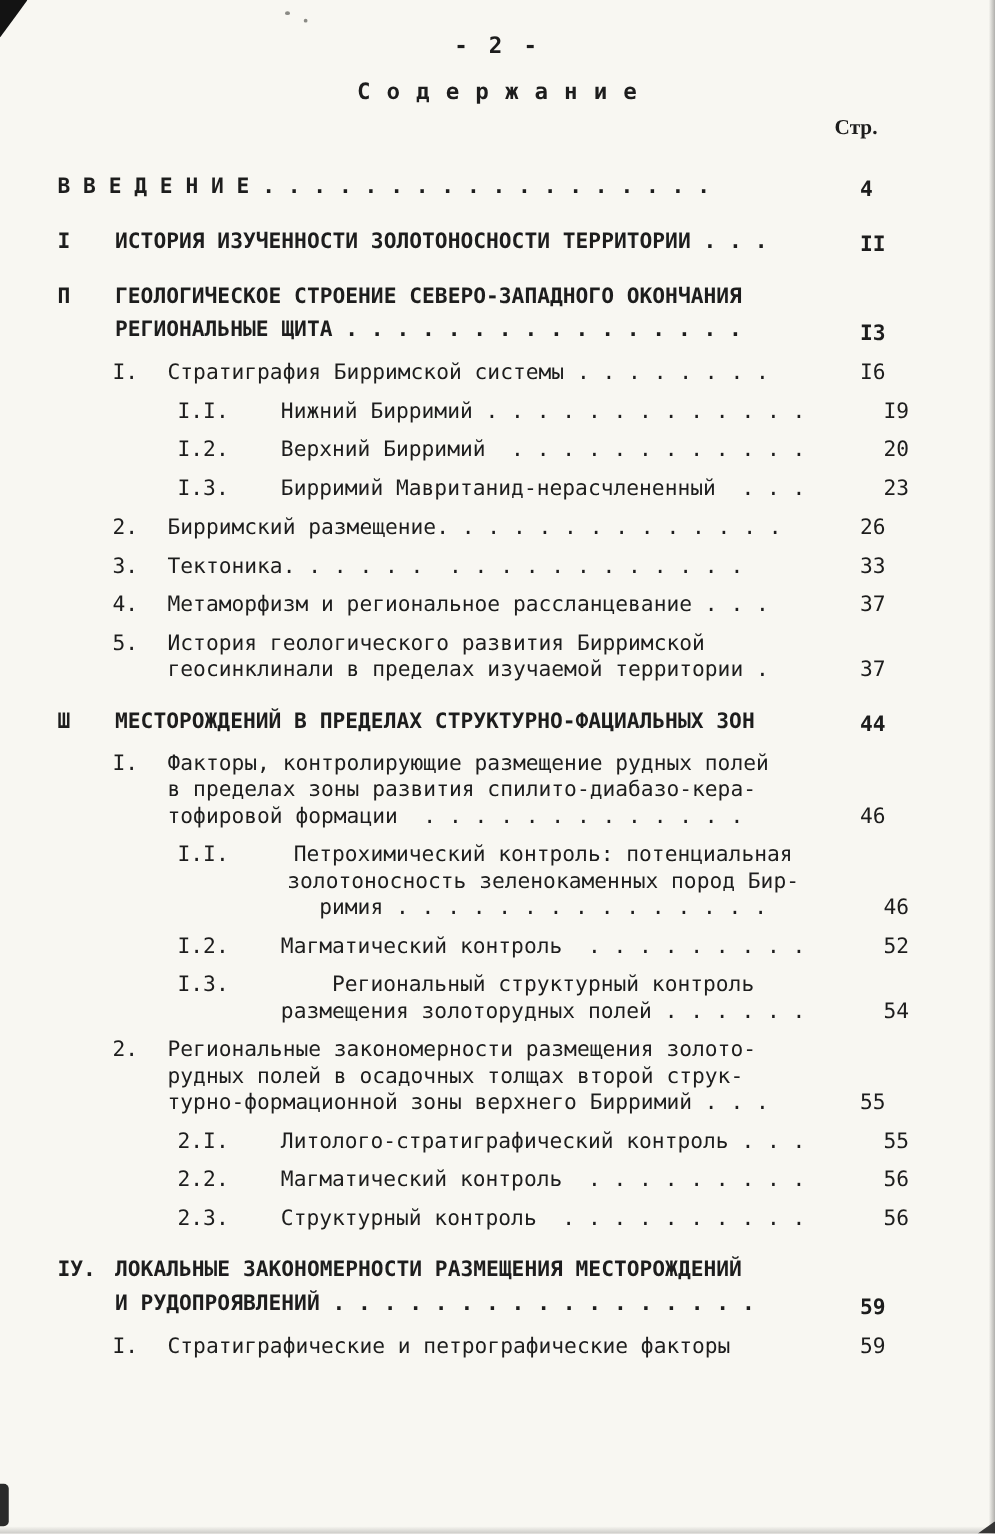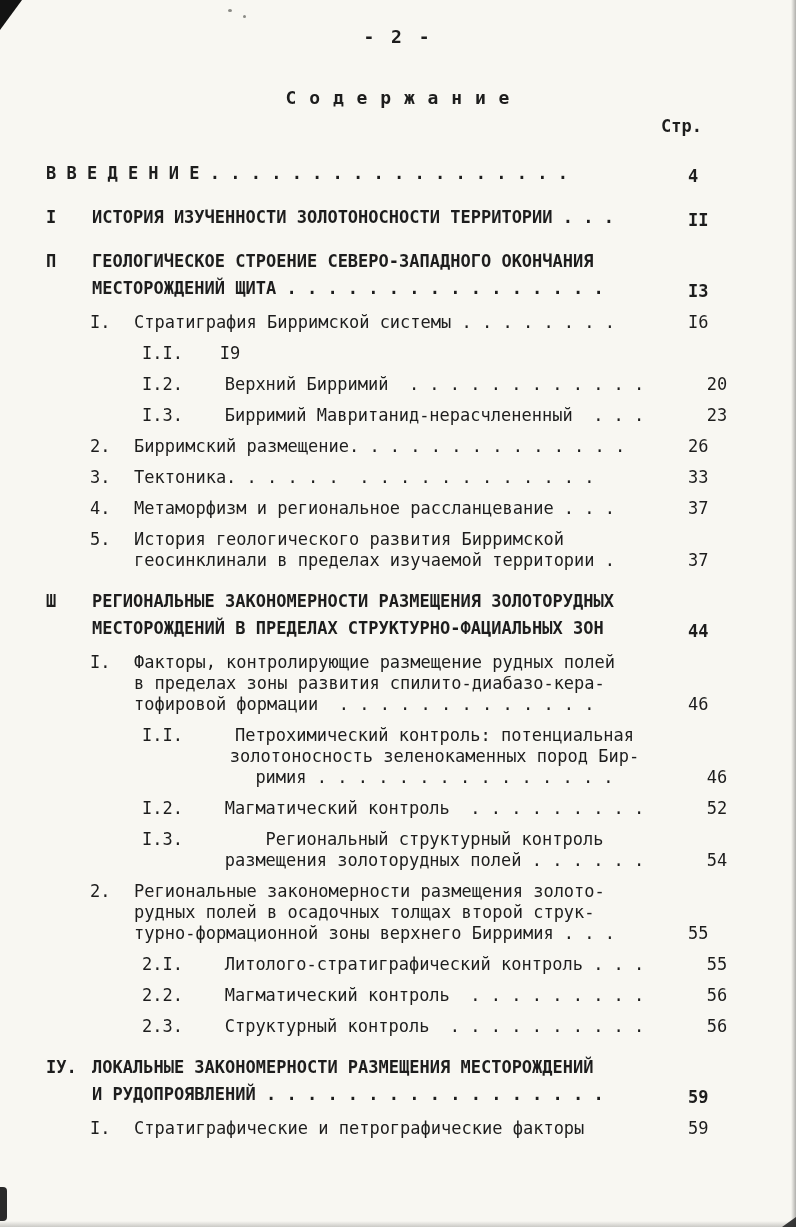--- a/index.html
+++ b/index.html
@@ -26,24 +26,24 @@
   .edge-right { position: absolute; top: 0; right: 0; width: 5px; height: 100%;
                 background: linear-gradient(to left, rgba(40,40,40,.35), rgba(40,40,40,0)); }
   .edge-bottom { position: absolute; bottom: 0; left: 0; width: 100%; height: 6px;
                  background: linear-gradient(to top, rgba(40,40,40,.22), rgba(40,40,40,0)); }
   .speck { position: absolute; background: #8a8a85; border-radius: 50%; }
   .speck.s1 { top: 9px; left: 228px; width: 4px; height: 3px; }
   .speck.s2 { top: 15px; left: 243px; width: 3px; height: 3px; }
 
   .page-num-header { text-align: center; padding-top: 26px; font-size: 18px;
                      letter-spacing: 3px; font-weight: bold; }
-  .doc-title { text-align: center; margin-top: 40px; font-size: 18px;
+  .doc-title { text-align: center; margin-top: 16px; font-size: 18px;
                font-weight: bold; letter-spacing: 1px; }
   .page-col-header { text-align: right; padding-right: 94px; margin-top: 8px;
-                     font-size: 17px; font-weight: bold; }
+                     font-size: 17px; font-weight: bold; font-family: Liberation Serif, serif; }
 
   .toc { padding: 14px 50px 0 46px; font-size: 17px; }
   .toc-row { display: flex; margin-top: 10px; }
   .toc-row .toc-num  { flex: 0 0 46px; line-height: 21px; white-space: pre; }
   .toc-row .toc-text { flex: 1; line-height: 21px; white-space: pre-wrap; }
   .toc-row .toc-page { flex: 0 0 58px; align-self: flex-end; padding-left: 10px;
                        line-height: 21px; }
   .toc-row.heading { font-weight: bold; }
   .toc-row.section { margin-top: 17px; }
   .toc-row.section .toc-text, .toc-row.section .toc-num,
@@ -76,30 +76,31 @@
         <div class="toc-text"><div>В В Е Д Е Н И Е . . . . . . . . . . . . . . . . . .</div></div>
         <div class="toc-page">4</div>
       </div>
       <div class="toc-row section heading">
         <div class="toc-num">I</div>
         <div class="toc-text"><div>ИСТОРИЯ ИЗУЧЕННОСТИ ЗОЛОТОНОСНОСТИ ТЕРРИТОРИИ . . .</div></div>
         <div class="toc-page">II</div>
       </div>
       <div class="toc-row section heading">
         <div class="toc-num">П</div>
-        <div class="toc-text"><div>ГЕОЛОГИЧЕСКОЕ СТРОЕНИЕ СЕВЕРО-ЗАПАДНОГО ОКОНЧАНИЯ</div><div>МЕСТОРОЖДЕНИЙ ЩИТА . . . . . . . . . . . . . . . .</div></div>
+        <div class="toc-text"><div>ГЕОЛОГИЧЕСКОЕ СТРОЕНИЕ СЕВЕРО-ЗАПАДНОГО ОКОНЧАНИЯ</div><div>РЕГИОНАЛЬНЫЕ ЩИТА . . . . . . . . . . . . . . . .</div></div>
         <div class="toc-page">I3</div>
       </div>
       <div class="toc-row sub1">
         <div class="toc-num">I.</div>
         <div class="toc-text"><div>Стратиграфия Бирримской системы . . . . . . . .</div></div>
         <div class="toc-page">I6</div>
       </div>
       <div class="toc-row sub2">
         <div class="toc-num">I.I.</div>
+        <div class="toc-text"><div>Нижний Бирримий . . . . . . . . . . . . .</div></div>
         <div class="toc-page">I9</div>
       </div>
       <div class="toc-row sub2">
         <div class="toc-num">I.2.</div>
         <div class="toc-text"><div>Верхний Бирримий  . . . . . . . . . . . .</div></div>
         <div class="toc-page">20</div>
       </div>
       <div class="toc-row sub2">
         <div class="toc-num">I.3.</div>
         <div class="toc-text"><div>Бирримий Мавританид-нерасчлененный  . . .</div></div>
@@ -120,21 +121,21 @@
         <div class="toc-text"><div>Метаморфизм и региональное рассланцевание . . .</div></div>
         <div class="toc-page">37</div>
       </div>
       <div class="toc-row sub1">
         <div class="toc-num">5.</div>
         <div class="toc-text"><div>История геологического развития Бирримской</div><div>геосинклинали в пределах изучаемой территории .</div></div>
         <div class="toc-page">37</div>
       </div>
       <div class="toc-row section heading">
         <div class="toc-num">Ш</div>
-        <div class="toc-text"><div>РЕГИОНАЛЬНЫЕ ЗАКОНОМЕРНОСТИ РАЗМЕЩЕНИЯ ЗОЛОТОРУДНЫХ</div><div>МЕСТОРОЖДЕНИЙ В ПРЕДЕЛАХ СТРУКТУРНО-ФАЦИАЛЬНЫХ ЗОН</div></div>
+        <div class="toc-text"><div>МЕСТОРОЖДЕНИЙ В ПРЕДЕЛАХ СТРУКТУРНО-ФАЦИАЛЬНЫХ ЗОН</div></div>
         <div class="toc-page">44</div>
       </div>
       <div class="toc-row sub1">
         <div class="toc-num">I.</div>
         <div class="toc-text"><div>Факторы, контролирующие размещение рудных полей</div><div>в пределах зоны развития спилито-диабазо-кера-</div><div>тофировой формации  . . . . . . . . . . . . .</div></div>
         <div class="toc-page">46</div>
       </div>
       <div class="toc-row sub2">
         <div class="toc-num">I.I.</div>
         <div class="toc-text"><div>Петрохимический контроль: потенциальная</div><div>золотоносность зеленокаменных пород Бир-</div><div>римия . . . . . . . . . . . . . . .</div></div>
@@ -145,21 +146,21 @@
         <div class="toc-text"><div>Магматический контроль  . . . . . . . . .</div></div>
         <div class="toc-page">52</div>
       </div>
       <div class="toc-row sub2">
         <div class="toc-num">I.3.</div>
         <div class="toc-text"><div>Региональный структурный контроль</div><div>размещения золоторудных полей . . . . . .</div></div>
         <div class="toc-page">54</div>
       </div>
       <div class="toc-row sub1">
         <div class="toc-num">2.</div>
-        <div class="toc-text"><div>Региональные закономерности размещения золото-</div><div>рудных полей в осадочных толщах второй струк-</div><div>турно-формационной зоны верхнего Бирримия . . .</div></div>
+        <div class="toc-text"><div>Региональные закономерности размещения золото-</div><div>рудных полей в осадочных толщах второй струк-</div><div>турно-формационной зоны верхнего Бирримий . . .</div></div>
         <div class="toc-page">55</div>
       </div>
       <div class="toc-row sub2">
         <div class="toc-num">2.I.</div>
         <div class="toc-text"><div>Литолого-стратиграфический контроль . . .</div></div>
         <div class="toc-page">55</div>
       </div>
       <div class="toc-row sub2">
         <div class="toc-num">2.2.</div>
         <div class="toc-text"><div>Магматический контроль  . . . . . . . . .</div></div>

